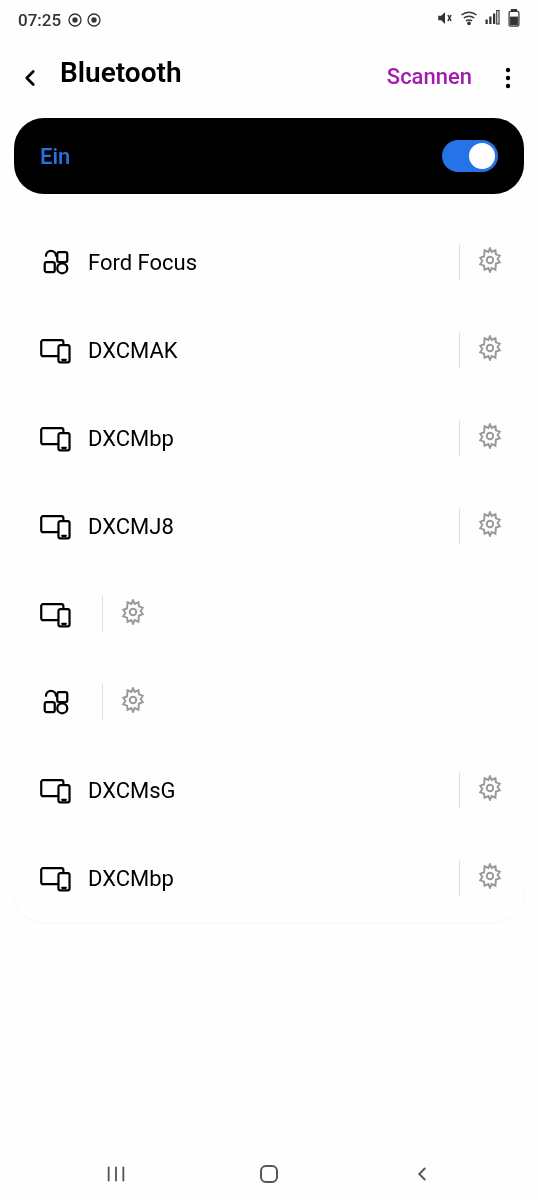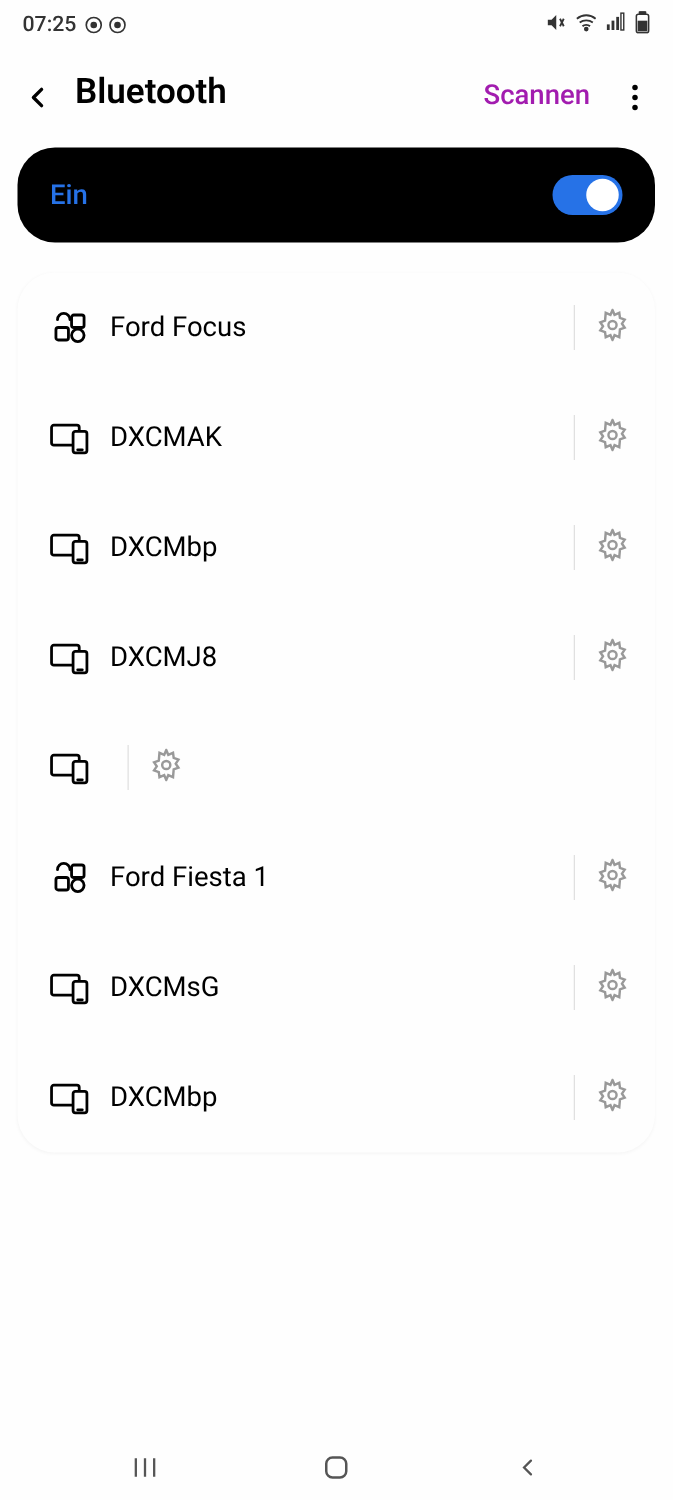--- a/index.html
+++ b/index.html
@@ -311,21 +311,20 @@
       </div>
       <div class="device-row">
         <div class="device-icon">
           <svg width="30" height="30" viewBox="0 0 24 24" fill="none" stroke="#000" stroke-width="1.8" stroke-linecap="round" stroke-linejoin="round">
             <path d="M4 7 a4 4 0 0 1 8 0"></path>
             <rect x="3" y="12" width="8" height="8" rx="1.5"></rect>
             <rect x="13" y="4" width="8" height="8" rx="1.5"></rect>
             <circle cx="17" cy="17" r="4"></circle>
           </svg>
         </div>
-        <div class="device-name">Ford Fiesta 1</div>
         <div class="device-divider"></div>
         <div class="gear-btn">
           <span><svg width="26" height="26" viewBox="0 0 24 24" fill="none" stroke="#999" stroke-width="1.8">
               <circle cx="12" cy="12" r="3"></circle>
               <path d="M12 1l1.5 3.5L17 3l.5 3.8 3.5 1.2-2 3 2 3-3.5 1.2L17 21l-3.5-1.5L12 23l-1.5-3.5L7 21l-.5-3.8L3 16l2-3-2-3 3.5-1.2L7 3l3.5 1.5z"></path>
             </svg></span>
         </div>
       </div>
       <div class="device-row">
         <div class="device-icon">

